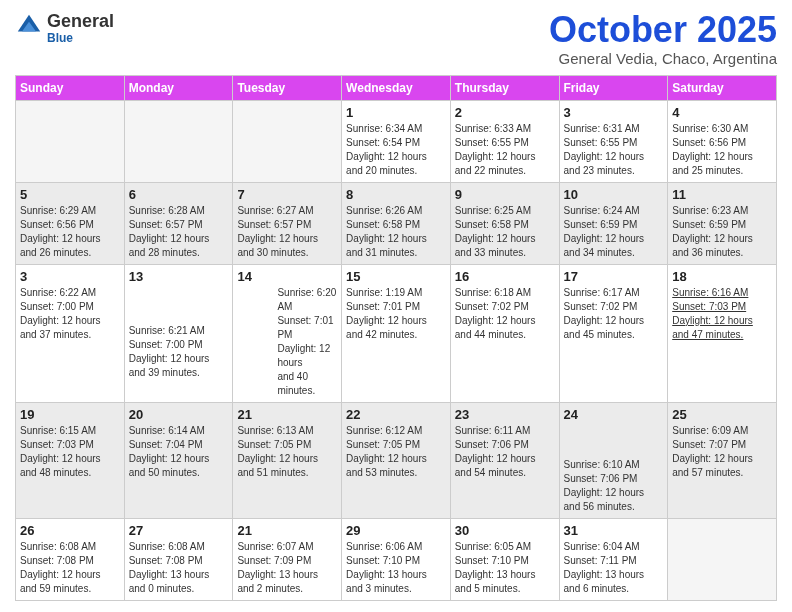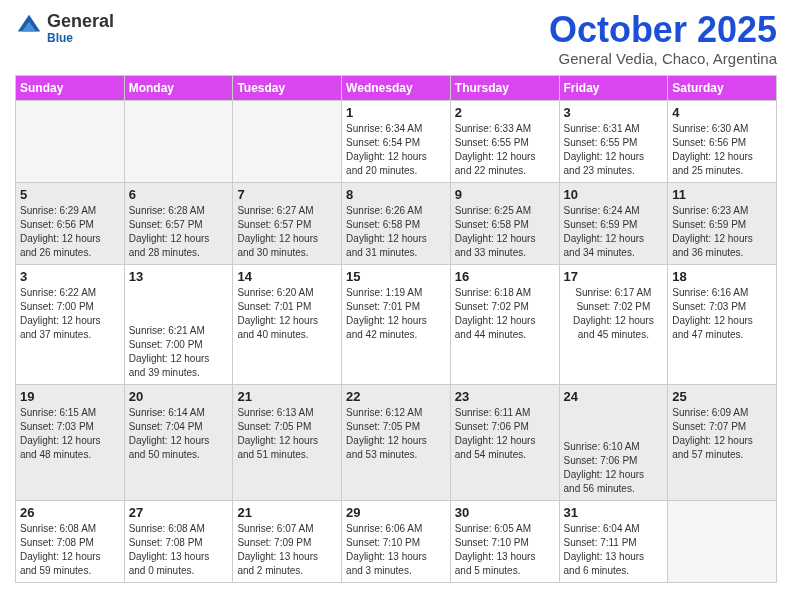--- a/index.html
+++ b/index.html
@@ -228,49 +228,49 @@
           </td>
           <td>
             <div class="day-number">13</div>
             <div class="day-info" style="white-space: pre-line; margin-top: 40px;">Sunrise: 6:21 AM
 Sunset: 7:00 PM
 Daylight: 12 hours
 and 39 minutes.</div>
           </td>
           <td>
             <div class="day-number">14</div>
-            <div class="day-info" style="white-space: pre-line;">Sunrise: 6:20 AM
+            <div class="day-info" style="white-space: pre-line; margin-left: 40px;">Sunrise: 6:20 AM
 Sunset: 7:01 PM
 Daylight: 12 hours
 and 40 minutes.</div>
           </td>
           <td>
             <div class="day-number">15</div>
             <div class="day-info" style="white-space: pre-line;">Sunrise: 1:19 AM
 Sunset: 7:01 PM
 Daylight: 12 hours
 and 42 minutes.</div>
           </td>
           <td>
             <div class="day-number">16</div>
             <div class="day-info" style="white-space: pre-line;">Sunrise: 6:18 AM
 Sunset: 7:02 PM
 Daylight: 12 hours
 and 44 minutes.</div>
           </td>
           <td>
             <div class="day-number">17</div>
-            <div class="day-info" style="white-space: pre-line; text-align: center;">Sunrise: 6:17 AM
+            <div class="day-info" style="white-space: pre-line;">Sunrise: 6:17 AM
 Sunset: 7:02 PM
 Daylight: 12 hours
 and 45 minutes.</div>
           </td>
           <td>
             <div class="day-number">18</div>
-            <div class="day-info" style="white-space: pre-line;">Sunrise: 6:16 AM
+            <div class="day-info" style="white-space: pre-line; text-decoration: underline;">Sunrise: 6:16 AM
 Sunset: 7:03 PM
 Daylight: 12 hours
 and 47 minutes.</div>
           </td>
         </tr>
         <tr class="row-shaded">
           <td>
             <div class="day-number">19</div>
             <div class="day-info" style="white-space: pre-line;">Sunrise: 6:15 AM
 Sunset: 7:03 PM

